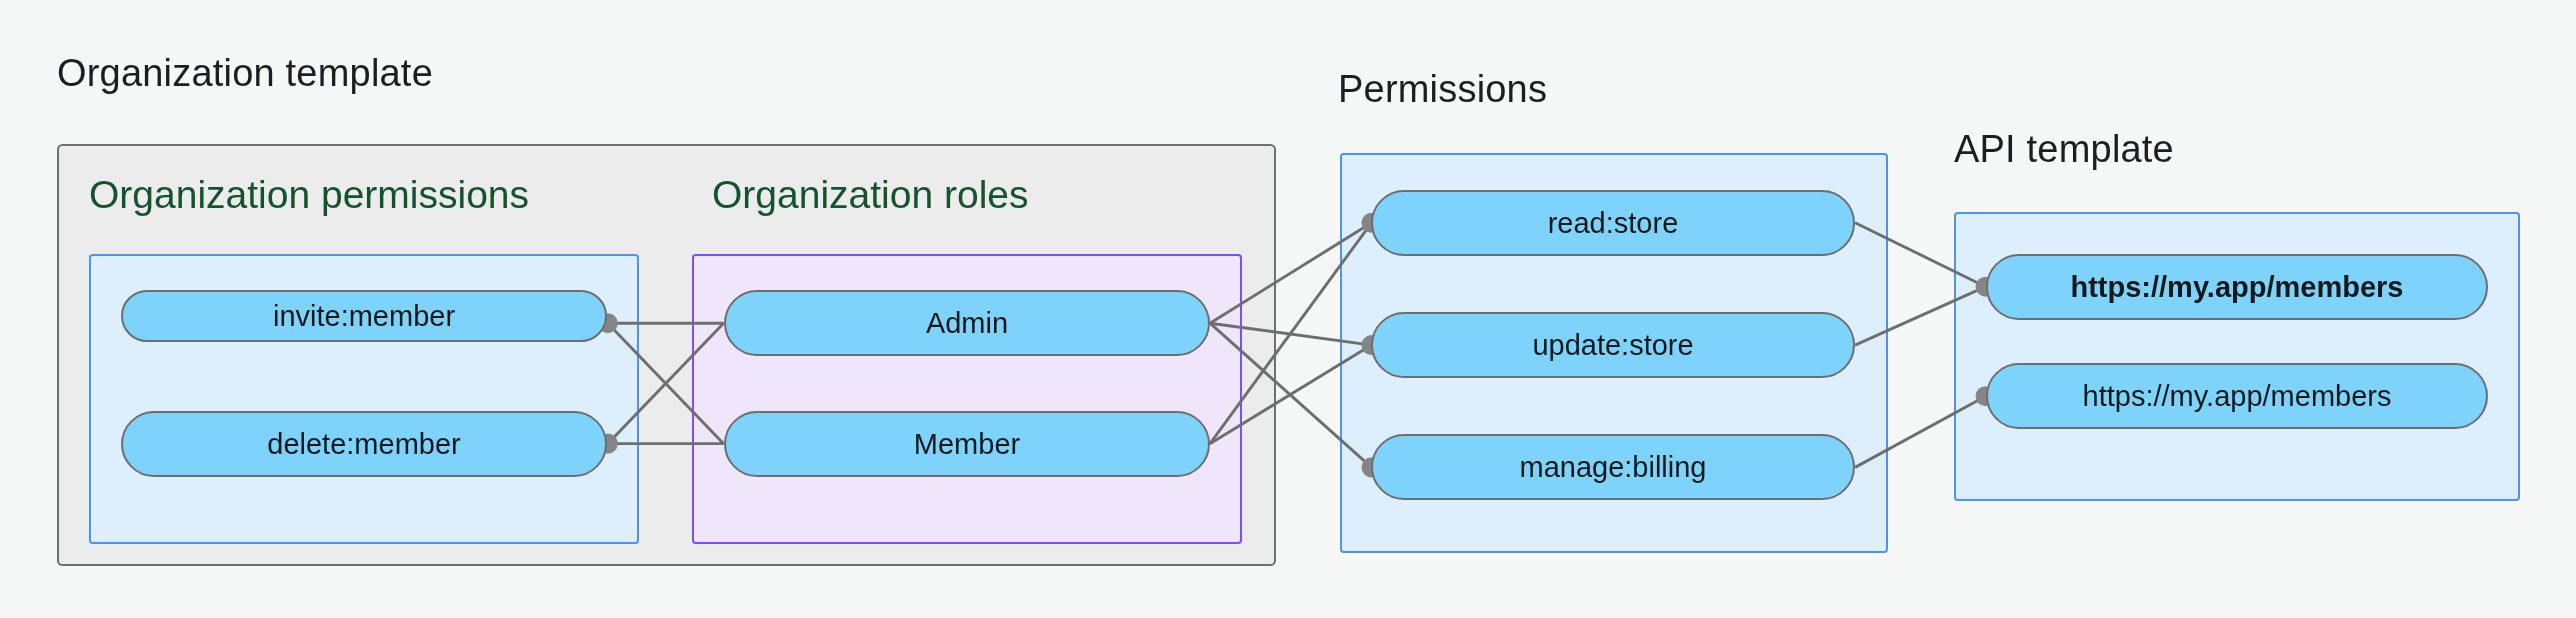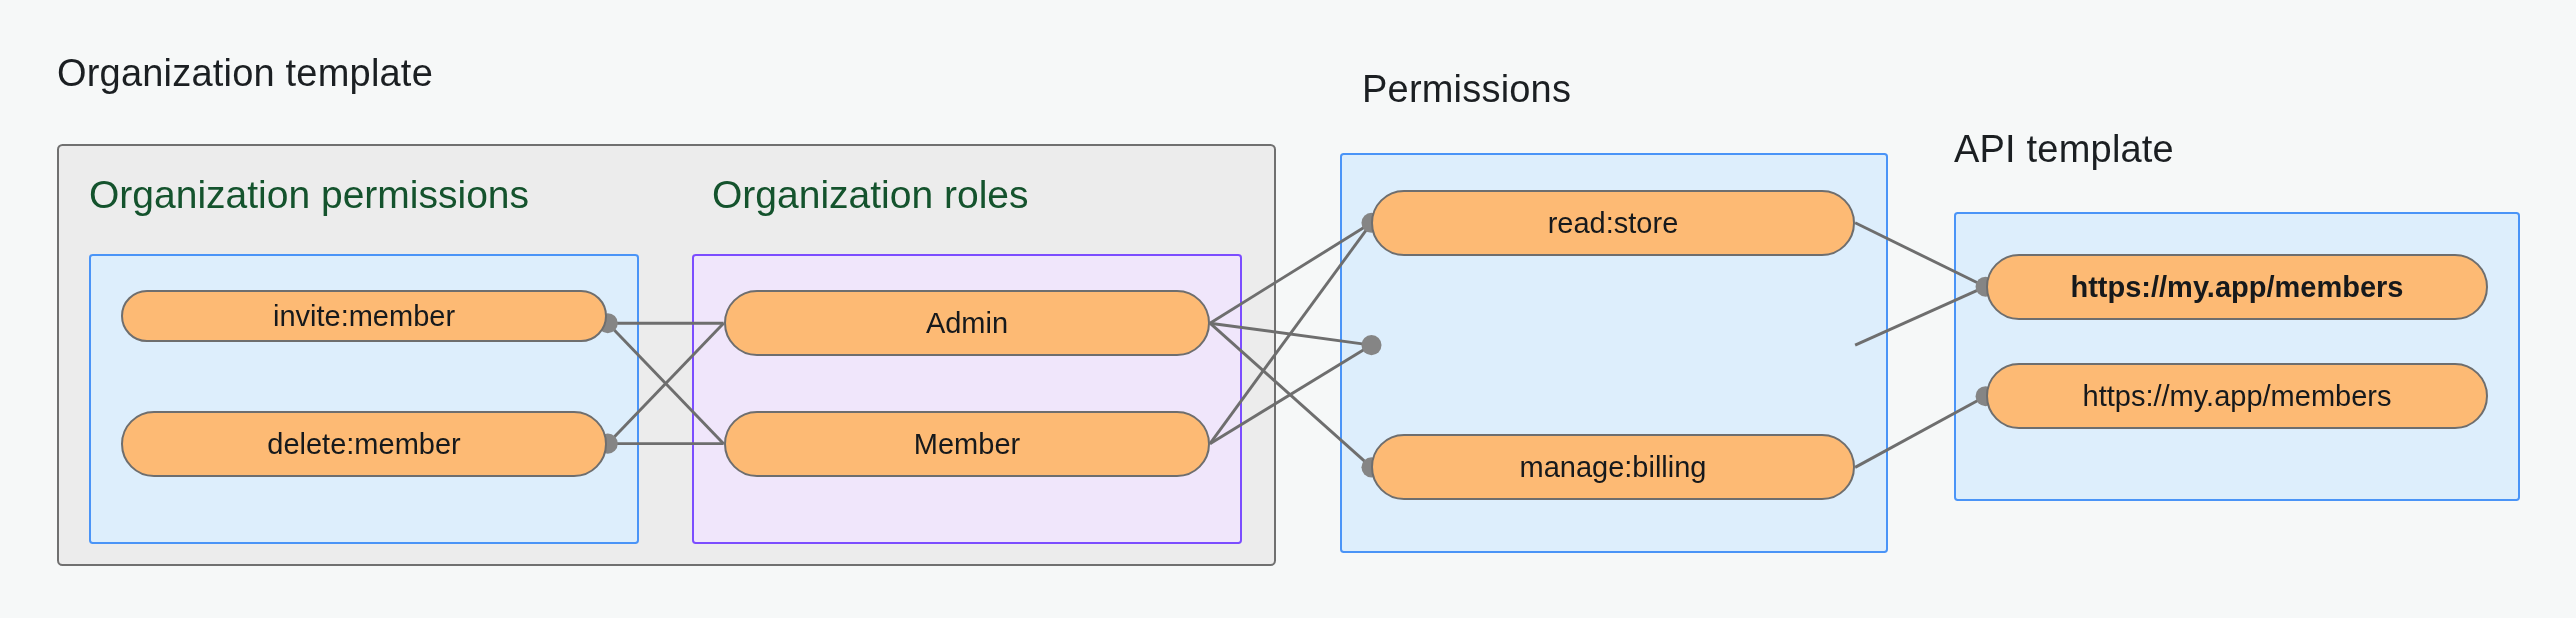--- a/index.html
+++ b/index.html
@@ -14,21 +14,21 @@
 
   
   .group-title{
     position:absolute;
     font-size:38px;
     color:#1b1f22;
     white-space:nowrap;
     letter-spacing:0.2px;
   }
   #title-org-template{left:57px;top:52px;}
-  #title-permissions{left:1338px;top:68px;margin-left:24px;}
+  #title-permissions{left:1338px;top:68px;}
   #title-api{left:1954px;top:128px;}
 
   
   .section-title{
     position:absolute;
     font-size:39px;
     color:#14532d;
     white-space:nowrap;
   }
   #title-org-permissions{left:89px;top:173px;}
@@ -65,21 +65,21 @@
     left:1954px;top:212px;width:566px;height:289px;
     background:#ddeefc;
     border:2.7px solid #4a94f7;
     border-radius:3.7px;
   }
 
   
   .node{
     position:absolute;
     box-sizing:border-box;
-    background:#fdba74;
+    background:#7dd3fc;
     border:2.7px solid #6e6e6e;
     border-radius:912px;
     display:flex;
     align-items:center;
     justify-content:center;
     font-size:29px;
     color:#16191c;
     white-space:nowrap;
     z-index:3;
   }
@@ -158,20 +158,21 @@
   <div class="node" id="node-invite-member">invite:member</div>
 
   <div class="node" id="node-delete-member">delete:member</div>
 
   <div class="node" id="node-admin">Admin</div>
 
   <div class="node" id="node-member">Member</div>
 
   <div class="node" id="node-read-store">read:store</div>
 
+  <div class="node" id="node-update-store">update:store</div>
 
   <div class="node" id="node-manage-billing">manage:billing</div>
 
   <div class="node" id="node-members-url">https://my.app/members</div>
 
   <div class="node" id="node-billing-url">https://my.app/members</div>
 
 </div>
 
 

